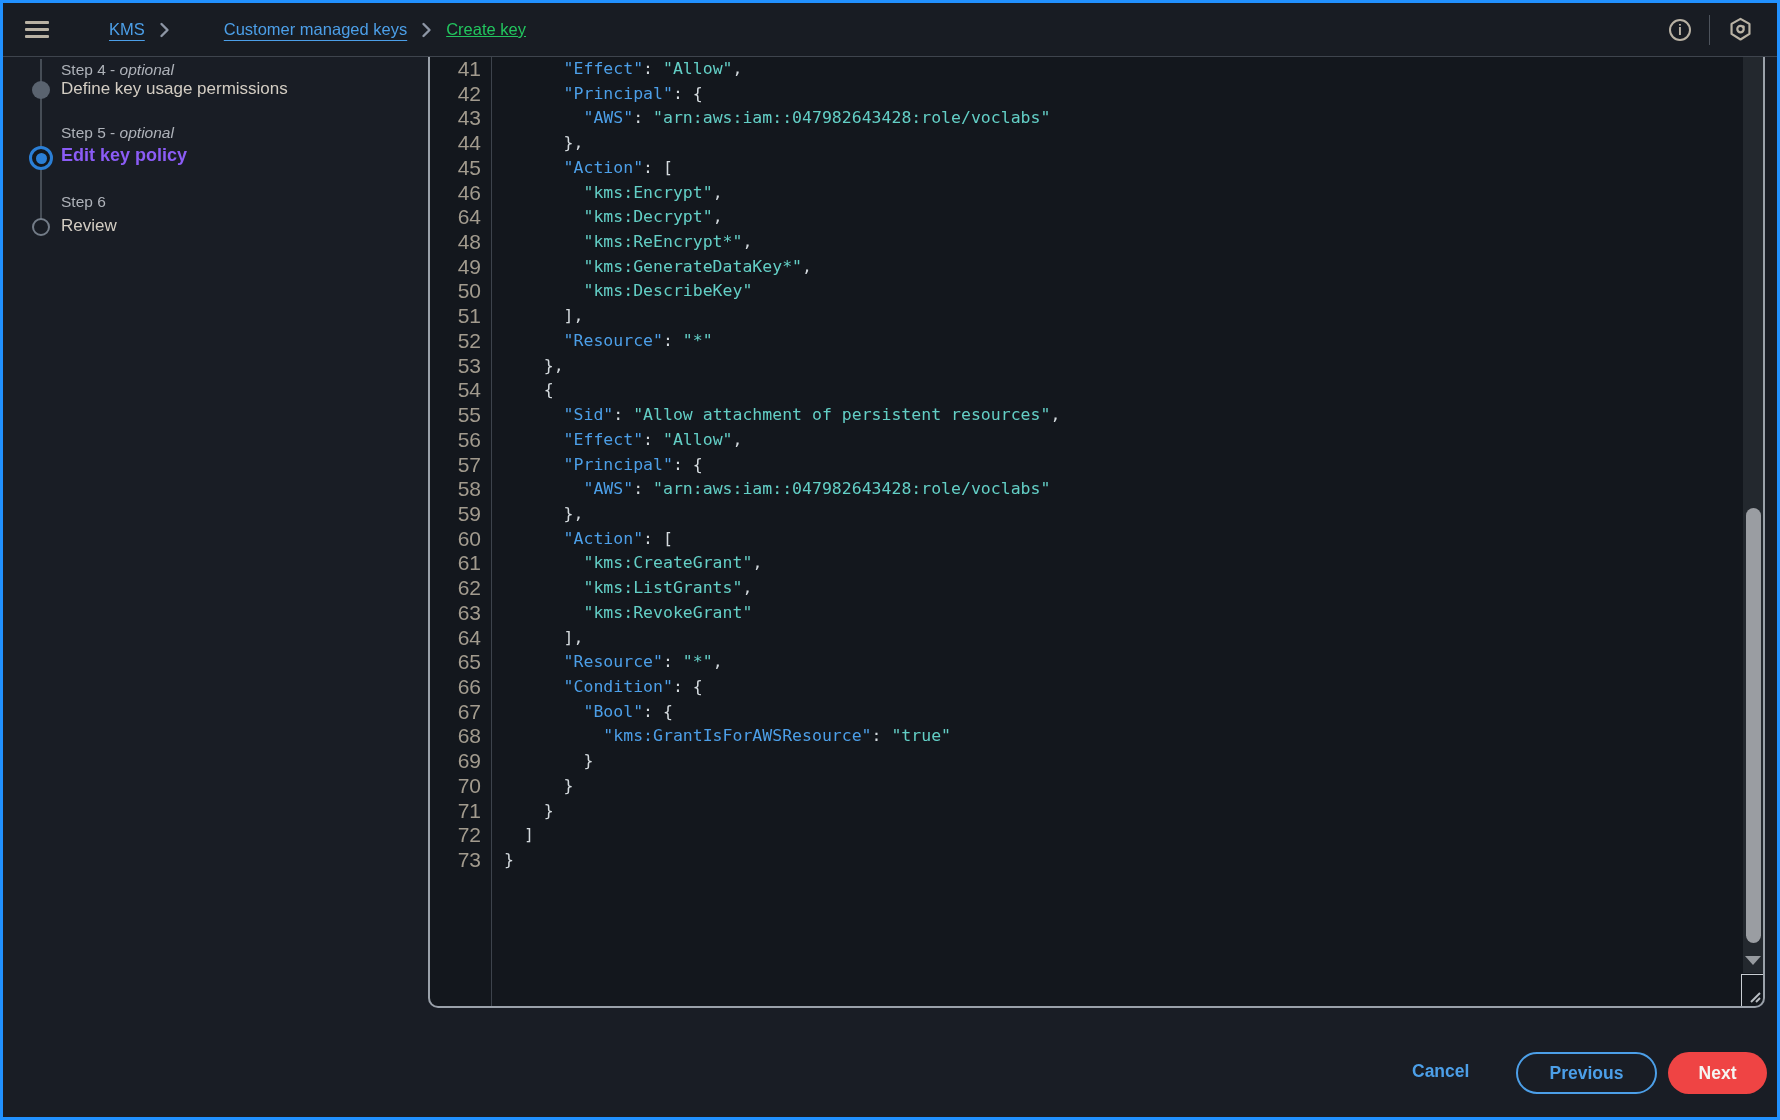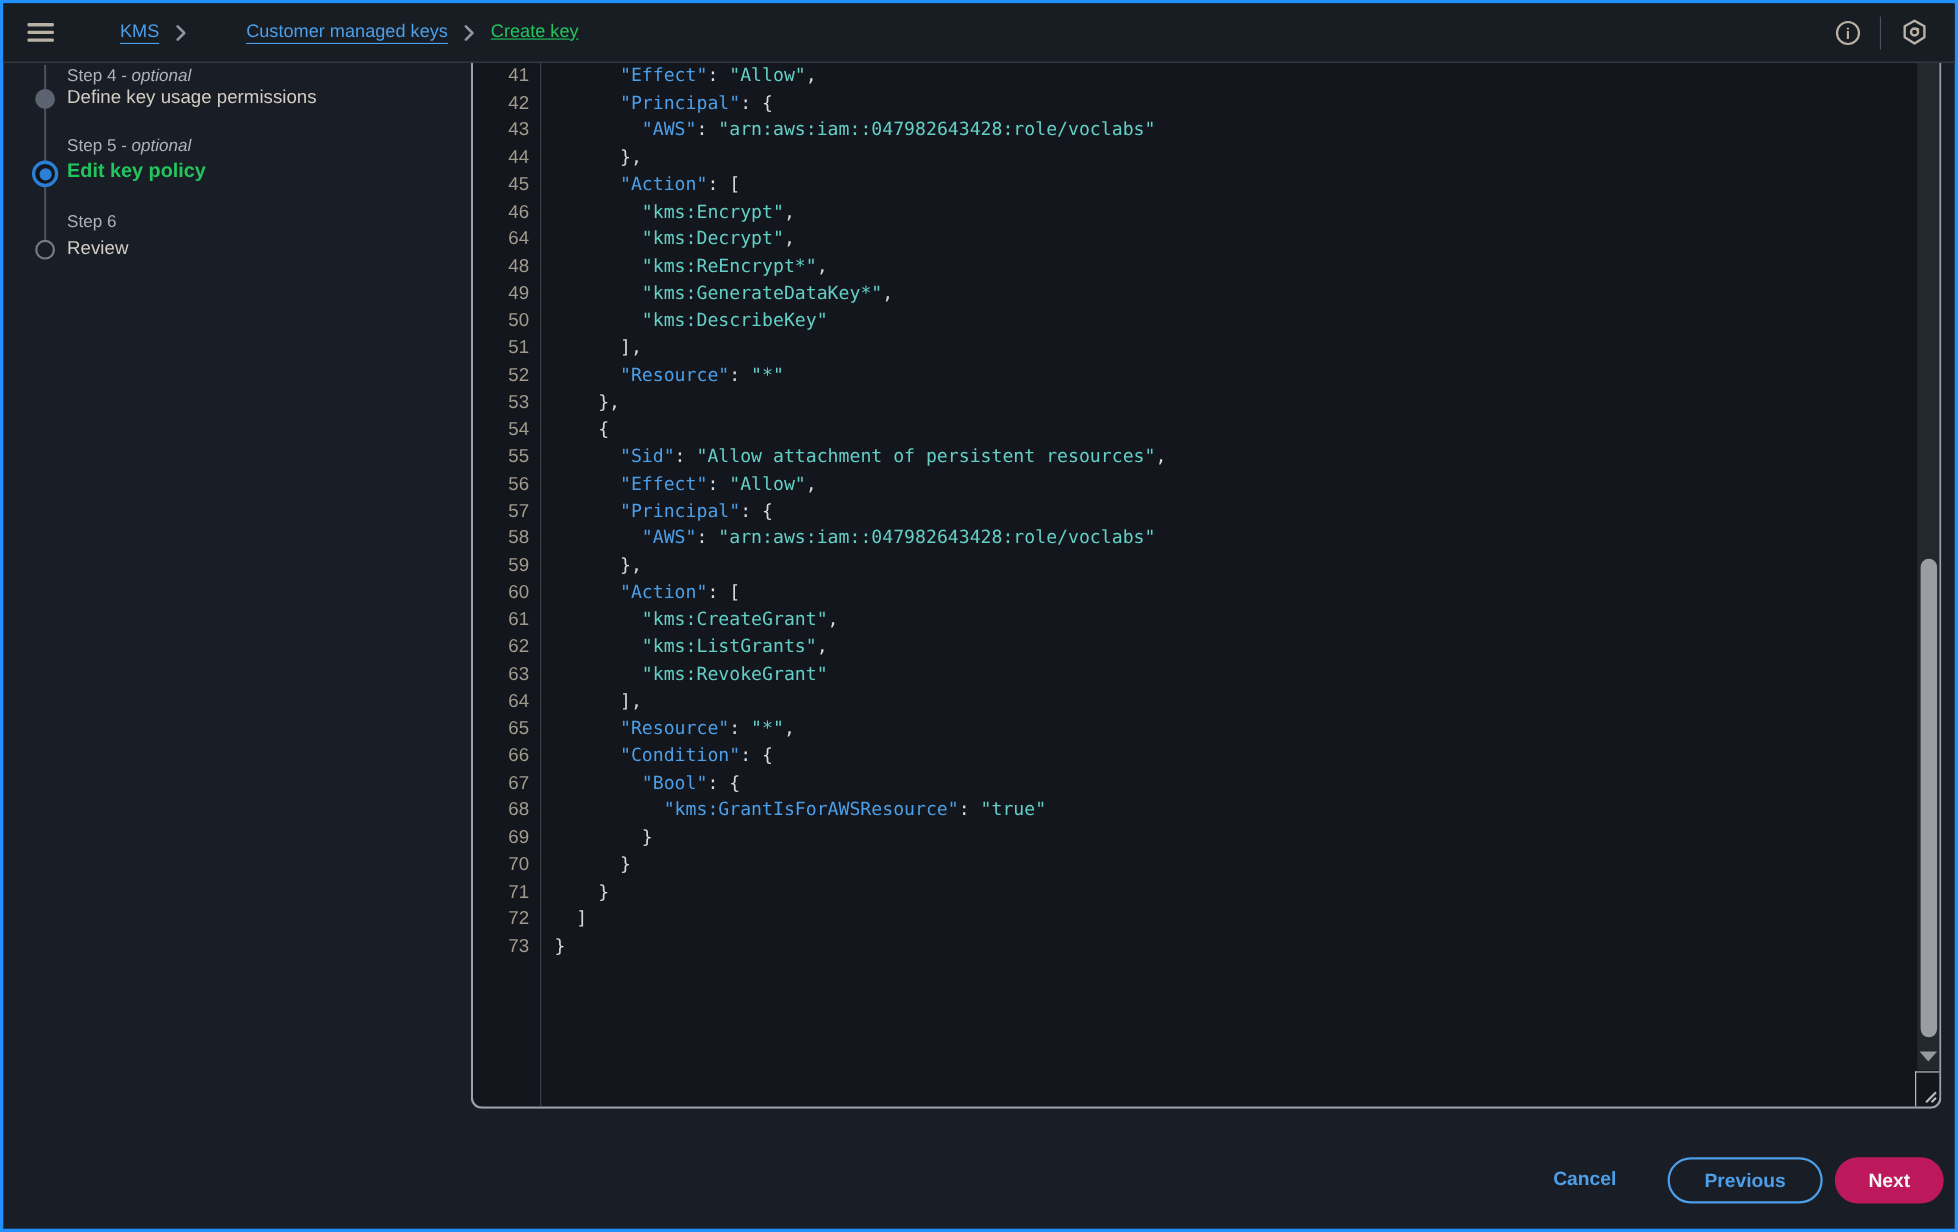--- a/index.html
+++ b/index.html
@@ -31,21 +31,21 @@
   }
   .top-divider { width:1px; height:30px; background:#4d535c; }
   .gear-btn { cursor:pointer; display:flex; }
 
   
   .steps { position:absolute; left:28px; top:54px; width:380px; height:210px; z-index:5; }
   .connector { position:absolute; left:9px; top:2px; width:2px; height:160px; background:#464d56; }
   .step-label { position:absolute; left:30px; font-size:15.5px; color:#aeb2b9; white-space:nowrap; }
   .step-label i { font-style:italic;text-align:right; }
   .step-title { position:absolute; left:30px; font-size:17px; color:#d3cdc3; white-space:nowrap; cursor:pointer; }
-  .step-title.active { font-size:18px; font-weight:bold; color:#22c55e; }
+  .step-title.active { font-size:18px; font-weight:bold; color:#8b5cf6; }
   .dot-done { position:absolute; left:1px; width:18px; height:18px; border-radius:50%; background:#5a636f; }
   .dot-open { position:absolute; left:1px; width:18px; height:18px; border-radius:50%; border:2px solid #737c88; background:transparent; }
   .dot-active {
     position:absolute; left:-2px; width:24px; height:24px; border-radius:50%;
     border:3px solid #2b7fd6; background:#13171d;
     display:flex; align-items:center; justify-content:center;
   }
   .dot-active .inner { width:11px; height:11px; border-radius:50%; background:#2b7fd6; }
 
   
@@ -53,21 +53,21 @@
     position:absolute; left:425px; top:54px; width:1337px; height:951px;
     background:#13171d; border:2px solid #9aa1aa; border-top:none;
     border-radius:0 0 10px 10px; overflow:hidden; z-index:10;
   }
   .gutter {
     position:absolute; left:0; top:0; bottom:0; width:62px;
     border-right:1px solid #3d434c;
   }
   .gutter .ln {
     height:24.72px; line-height:24.72px; text-align:right; padding-right:10px;
-    font-size:17px; color:#a29b8e;
+    font-size:21px; color:#a29b8e;
   }
   .code-rows { position:absolute; left:63px; top:0; right:21px; cursor:text; }
   .code-line {
     height:24.72px; line-height:24.72px; padding-left:11px; white-space:pre;
     font-family:"DejaVu Sans Mono", monospace; font-size:16.5px; color:#d4dade;
   }
   .scroll-track { position:absolute; top:0; right:0; width:20px; height:916px; background:#23282e; }
   .scroll-thumb { position:absolute; top:451px; right:2px; width:15px; height:435px; border-radius:8px; background:#9a9da2; cursor:grab; }
   .scroll-down {
     position:absolute; right:2px; top:899px; width:0; height:0;
@@ -88,21 +88,21 @@
   }
   .btn-previous {
     position:absolute; left:1513px; top:1049px; width:141px; height:42px;
     border:2px solid #4c9fe8; border-radius:22px; background:transparent;
     color:#4c9fe8; font-weight:bold; font-size:17.5px;
     display:flex; align-items:center; justify-content:center; cursor:pointer; z-index:20;
     font-family:"Liberation Sans", sans-serif;
   }
   .btn-next {
     position:absolute; left:1665px; top:1049px; width:99px; height:42px;
-    border:none; border-radius:22px; background:#be185d;
+    border:none; border-radius:22px; background:#ef4444;
     color:#f5f5f2; font-weight:bold; font-size:17.5px;
     display:flex; align-items:center; justify-content:center; cursor:pointer; z-index:20;
     font-family:"Liberation Sans", sans-serif;
   }
 </style>
 </head>
 <body>
 
 <div class="screen">
 

